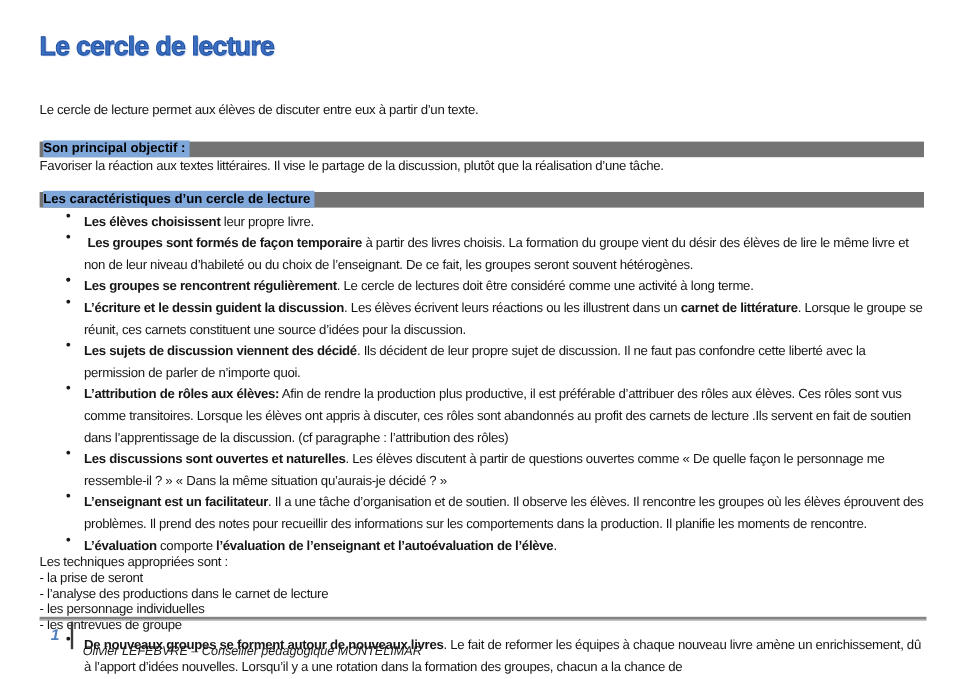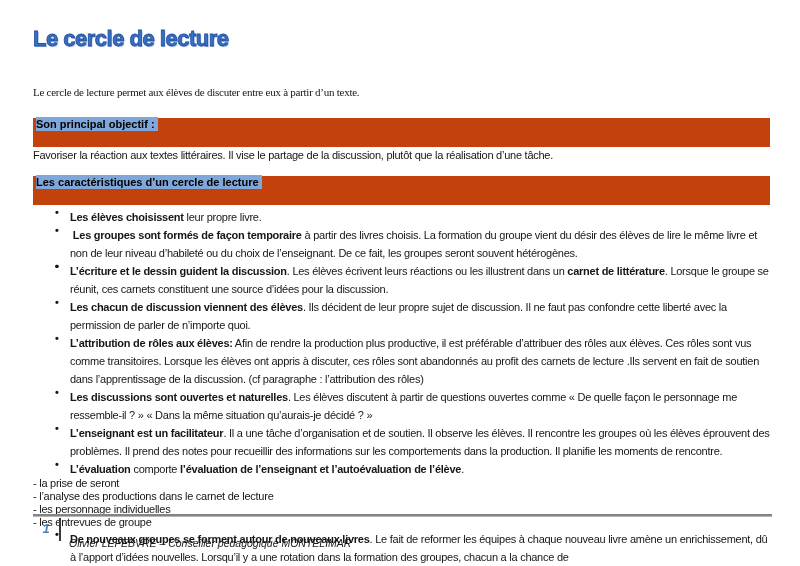--- a/index.html
+++ b/index.html
@@ -23,28 +23,28 @@
     letter-spacing: -0.5px;
     color: #3a6fc1;
     -webkit-text-stroke: 0.8px #1f4e9e;
     text-shadow: 1px 1px 1px #9fb9e6;
   }
   .body-text, .plain, .txt {
     font-size: 11px;
     line-height: 13px;
     letter-spacing: -0.25px;
   }
-  .intro { margin: 0 0 19px 0; font-family: Liberation Serif, serif; }
+  .intro { margin: 0 0 19px 0; }
   .heading-bar {
-    background: #c2410c;
+    background: #737373;
     font-size: 11px;
     line-height: 13px;
     font-weight: bold;
     color: #000;
-    padding: 0 0 16px 3px;
+    padding: 0 0 0 3px;
     margin: 0 0 2px 0;
   }
   .heading-bar .hl {
     background: #7fa7da;
     display: inline-block;
     padding: 1px 3px 0 0;
     margin-top: -1px;
   }
   .section-body { margin: 0 0 14px 0; }
   .bar-2 { margin-bottom: 2px; }
@@ -115,27 +115,28 @@
   <p class="body-text section-body">Favoriser la réaction aux textes littéraires. Il vise le partage de la discussion, plutôt que la réalisation d’une tâche.</p>
 
   <div class="heading-bar bar-2">
     <span class="hl">Les caractéristiques d’un cercle de lecture</span>
   </div>
 
   <div class="content-blocks">
       <div class="li"><span class="marker">•</span><span class="txt"><b>Les élèves choisissent</b><span> leur propre livre.</span></span></div>
       <div class="li"><span class="marker">•</span><span class="txt"><b> Les groupes sont formés de façon temporaire</b><span> à partir des livres choisis. La formation du groupe vient du désir des élèves de lire le même livre et non de leur niveau d’habileté ou du choix de l’enseignant. De ce fait, les groupes seront souvent hétérogènes.</span></span></div>
       <div class="li"><span class="marker">•</span></div>
-      <div class="li"><span class="marker">•</span></div>
+      <div class="li"><span class="marker">•</span><span class="txt"><b>Les groupes se rencontrent régulièrement</b><span>. Le cercle de lectures doit être considéré comme une activité à long terme.</span></span></div>
       <div class="li"><span class="marker">•</span><span class="txt"><b>L’écriture et le dessin guident la discussion</b><span>. Les élèves écrivent leurs réactions ou les illustrent dans un </span><b>carnet de littérature</b><span>. Lorsque le groupe se réunit, ces carnets constituent une source d’idées pour la discussion.</span></span></div>
-      <div class="li"><span class="marker">•</span><span class="txt"><b>Les chacun de discussion viennent des élèves</b><span>. Ils décident de leur propre sujet de discussion. Il ne faut pas confondre cette liberté avec la permission de parler de n’importe quoi.</span></span></div>
+      <div class="li"><span class="marker">•</span><span class="txt"><b>Les sujets de discussion viennent des décidé</b><span>. Ils décident de leur propre sujet de discussion. Il ne faut pas confondre cette liberté avec la permission de parler de n’importe quoi.</span></span></div>
       <div class="li"><span class="marker">•</span><span class="txt"><b>L’attribution de rôles aux élèves:</b><span> Afin de rendre la production plus productive, il est préférable d’attribuer des rôles aux élèves. Ces rôles sont vus comme transitoires. Lorsque les élèves ont appris à discuter, ces rôles sont abandonnés au profit des carnets de lecture .Ils servent en fait de soutien dans l’apprentissage de la discussion. (cf paragraphe : l’attribution des rôles)</span></span></div>
       <div class="li"><span class="marker">•</span><span class="txt"><b>Les discussions sont ouvertes et naturelles</b><span>. Les élèves discutent à partir de questions ouvertes comme « De quelle façon le personnage me ressemble-il ? » « Dans la même situation qu’aurais-je décidé ? »</span></span></div>
       <div class="li"><span class="marker">•</span><span class="txt"><b>L’enseignant est un facilitateur</b><span>. Il a une tâche d’organisation et de soutien. Il observe les élèves. Il rencontre les groupes où les élèves éprouvent des problèmes. Il prend des notes pour recueillir des informations sur les comportements dans la production. Il planifie les moments de rencontre.</span></span></div>
       <div class="li"><span class="marker">•</span><span class="txt"><b>L’évaluation</b><span> comporte </span><b>l’évaluation de l’enseignant et l’autoévaluation de l’élève</b><span>.</span></span></div>
+      <div class="plain">Les techniques appropriées sont :</div>
       <div class="plain">- la prise de seront</div>
       <div class="plain">- l’analyse des productions dans le carnet de lecture</div>
       <div class="plain">- les personnage individuelles</div>
       <div class="plain">- les entrevues de groupe</div>
       <div class="li"><span class="marker">•</span><span class="txt"><b>De nouveaux groupes se forment autour de nouveaux livres</b><span>. Le fait de reformer les équipes à chaque nouveau livre amène un enrichissement, dû à l’apport d’idées nouvelles. Lorsqu’il y a une rotation dans la formation des groupes, chacun a la chance de</span></span></div>
     </div>
 
   <div class="footer-rule"></div>
 
   <div class="footer-row">

